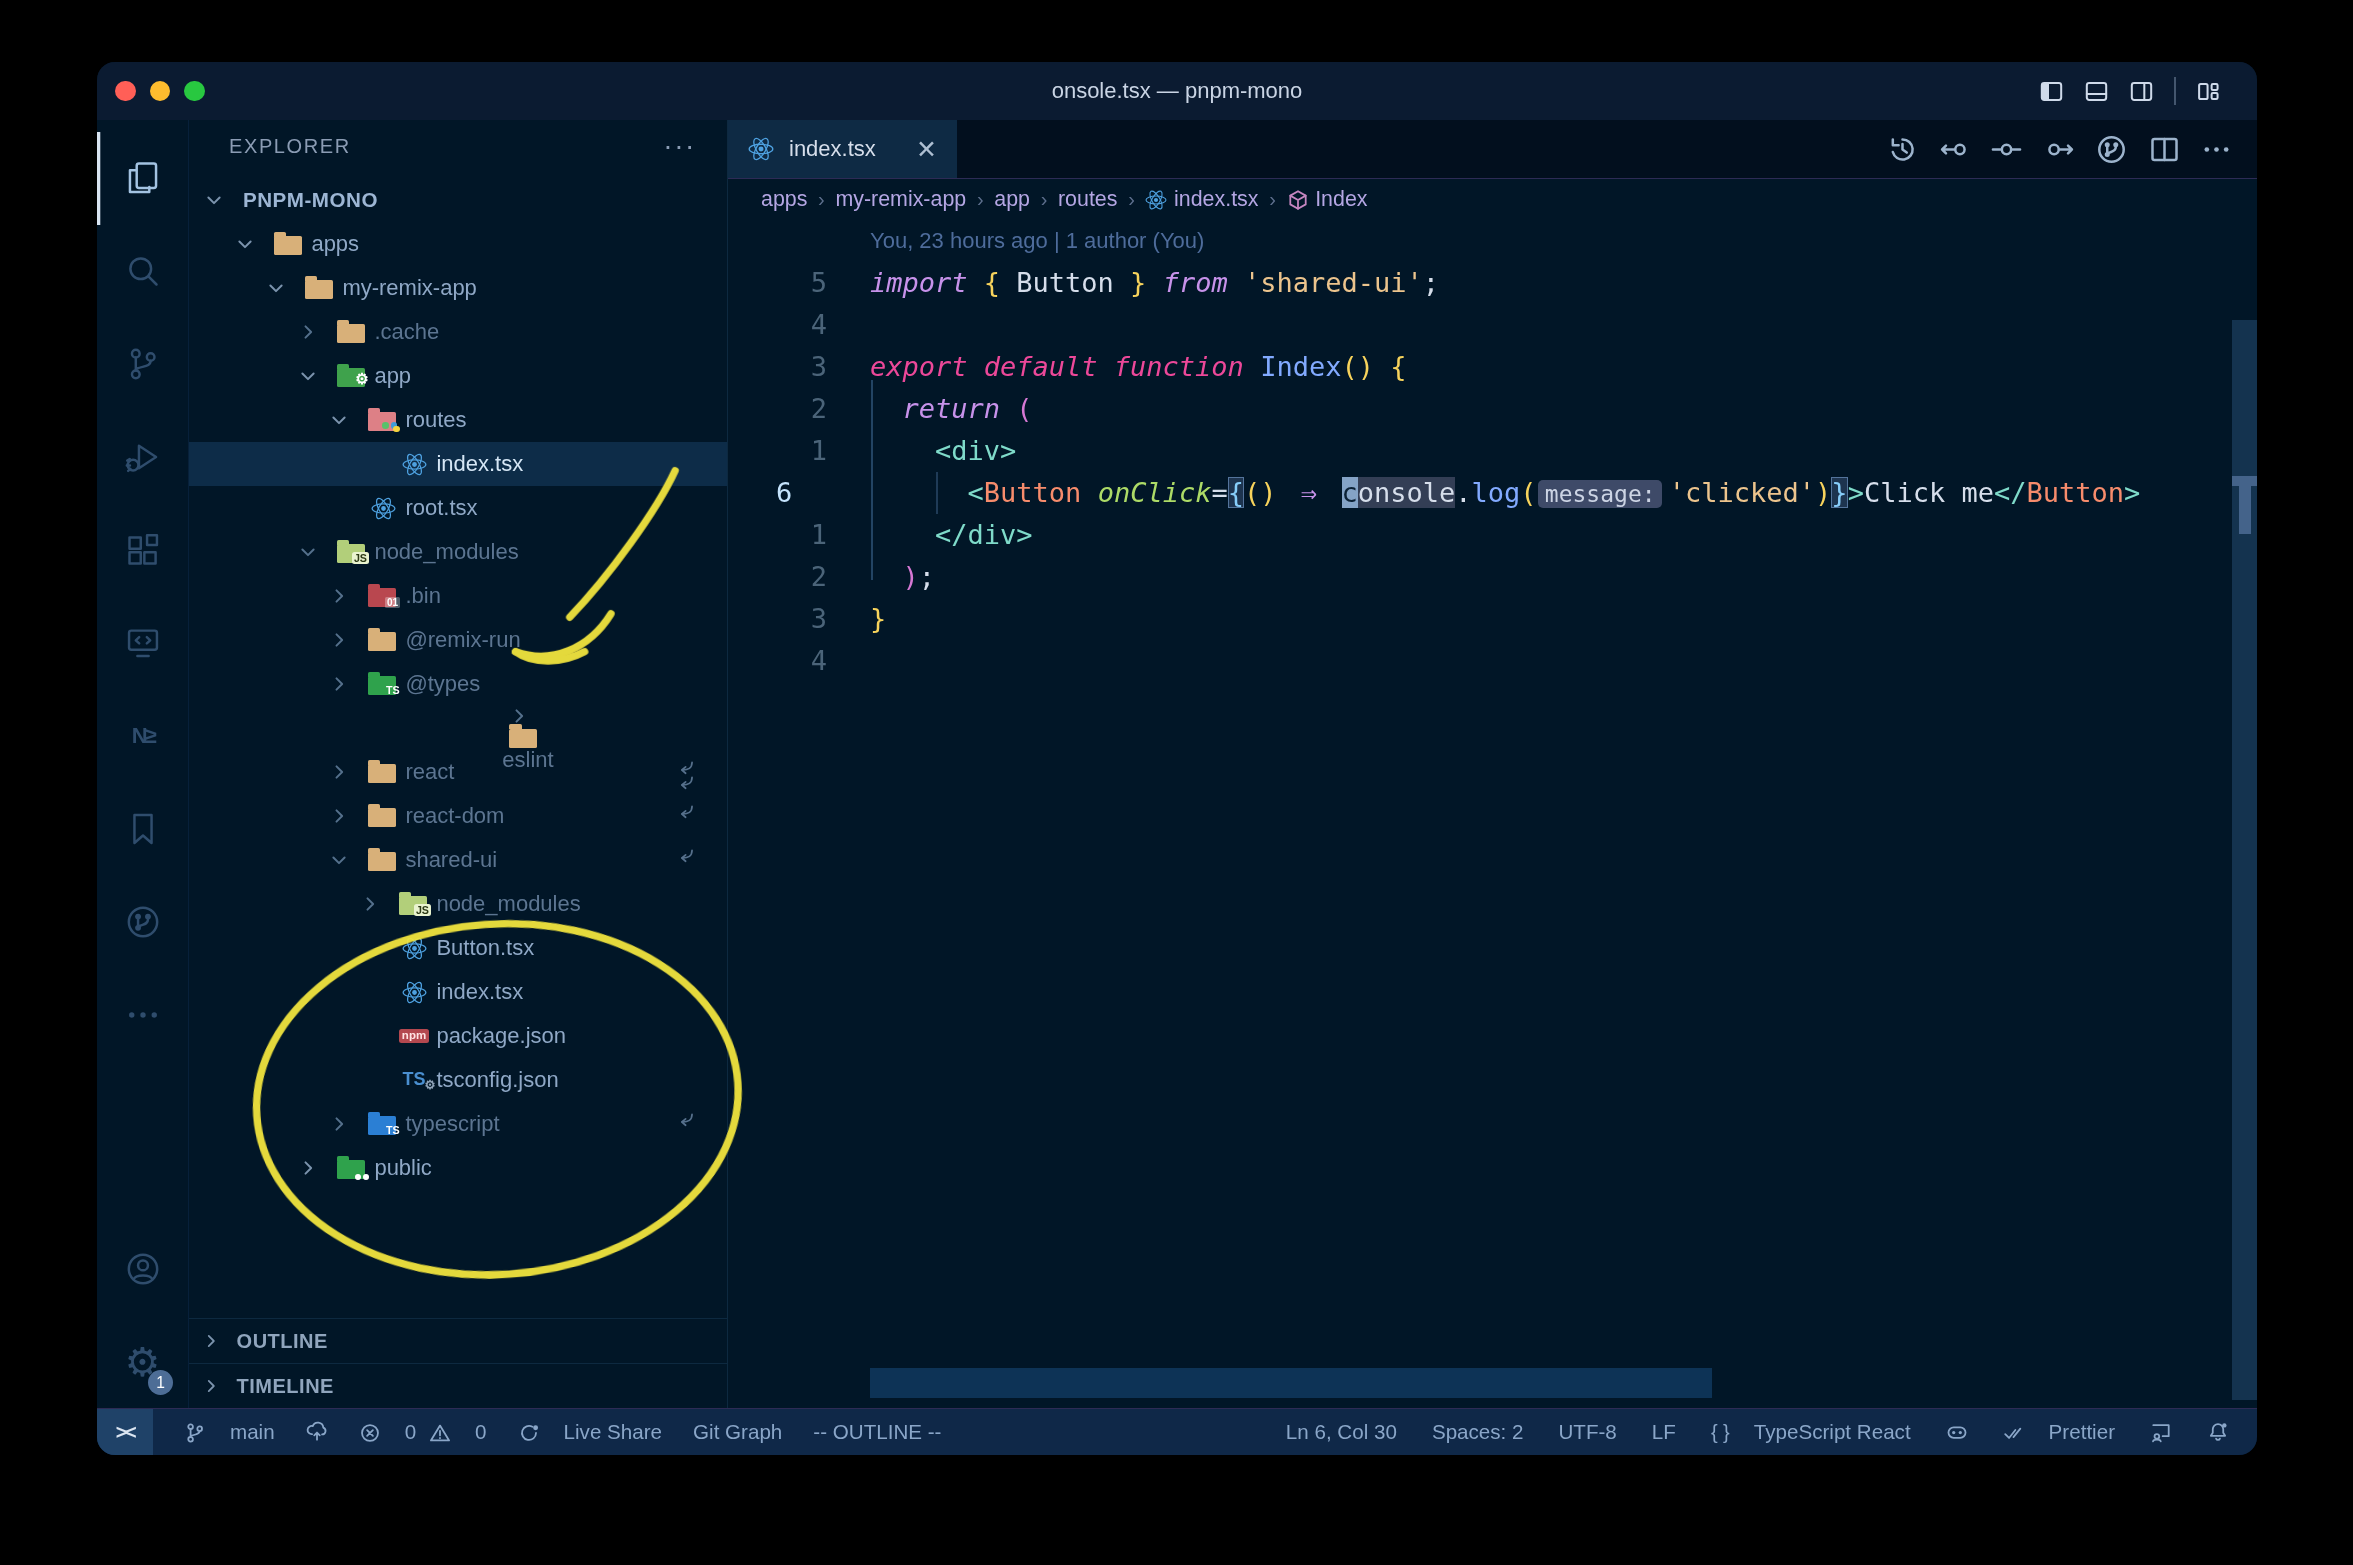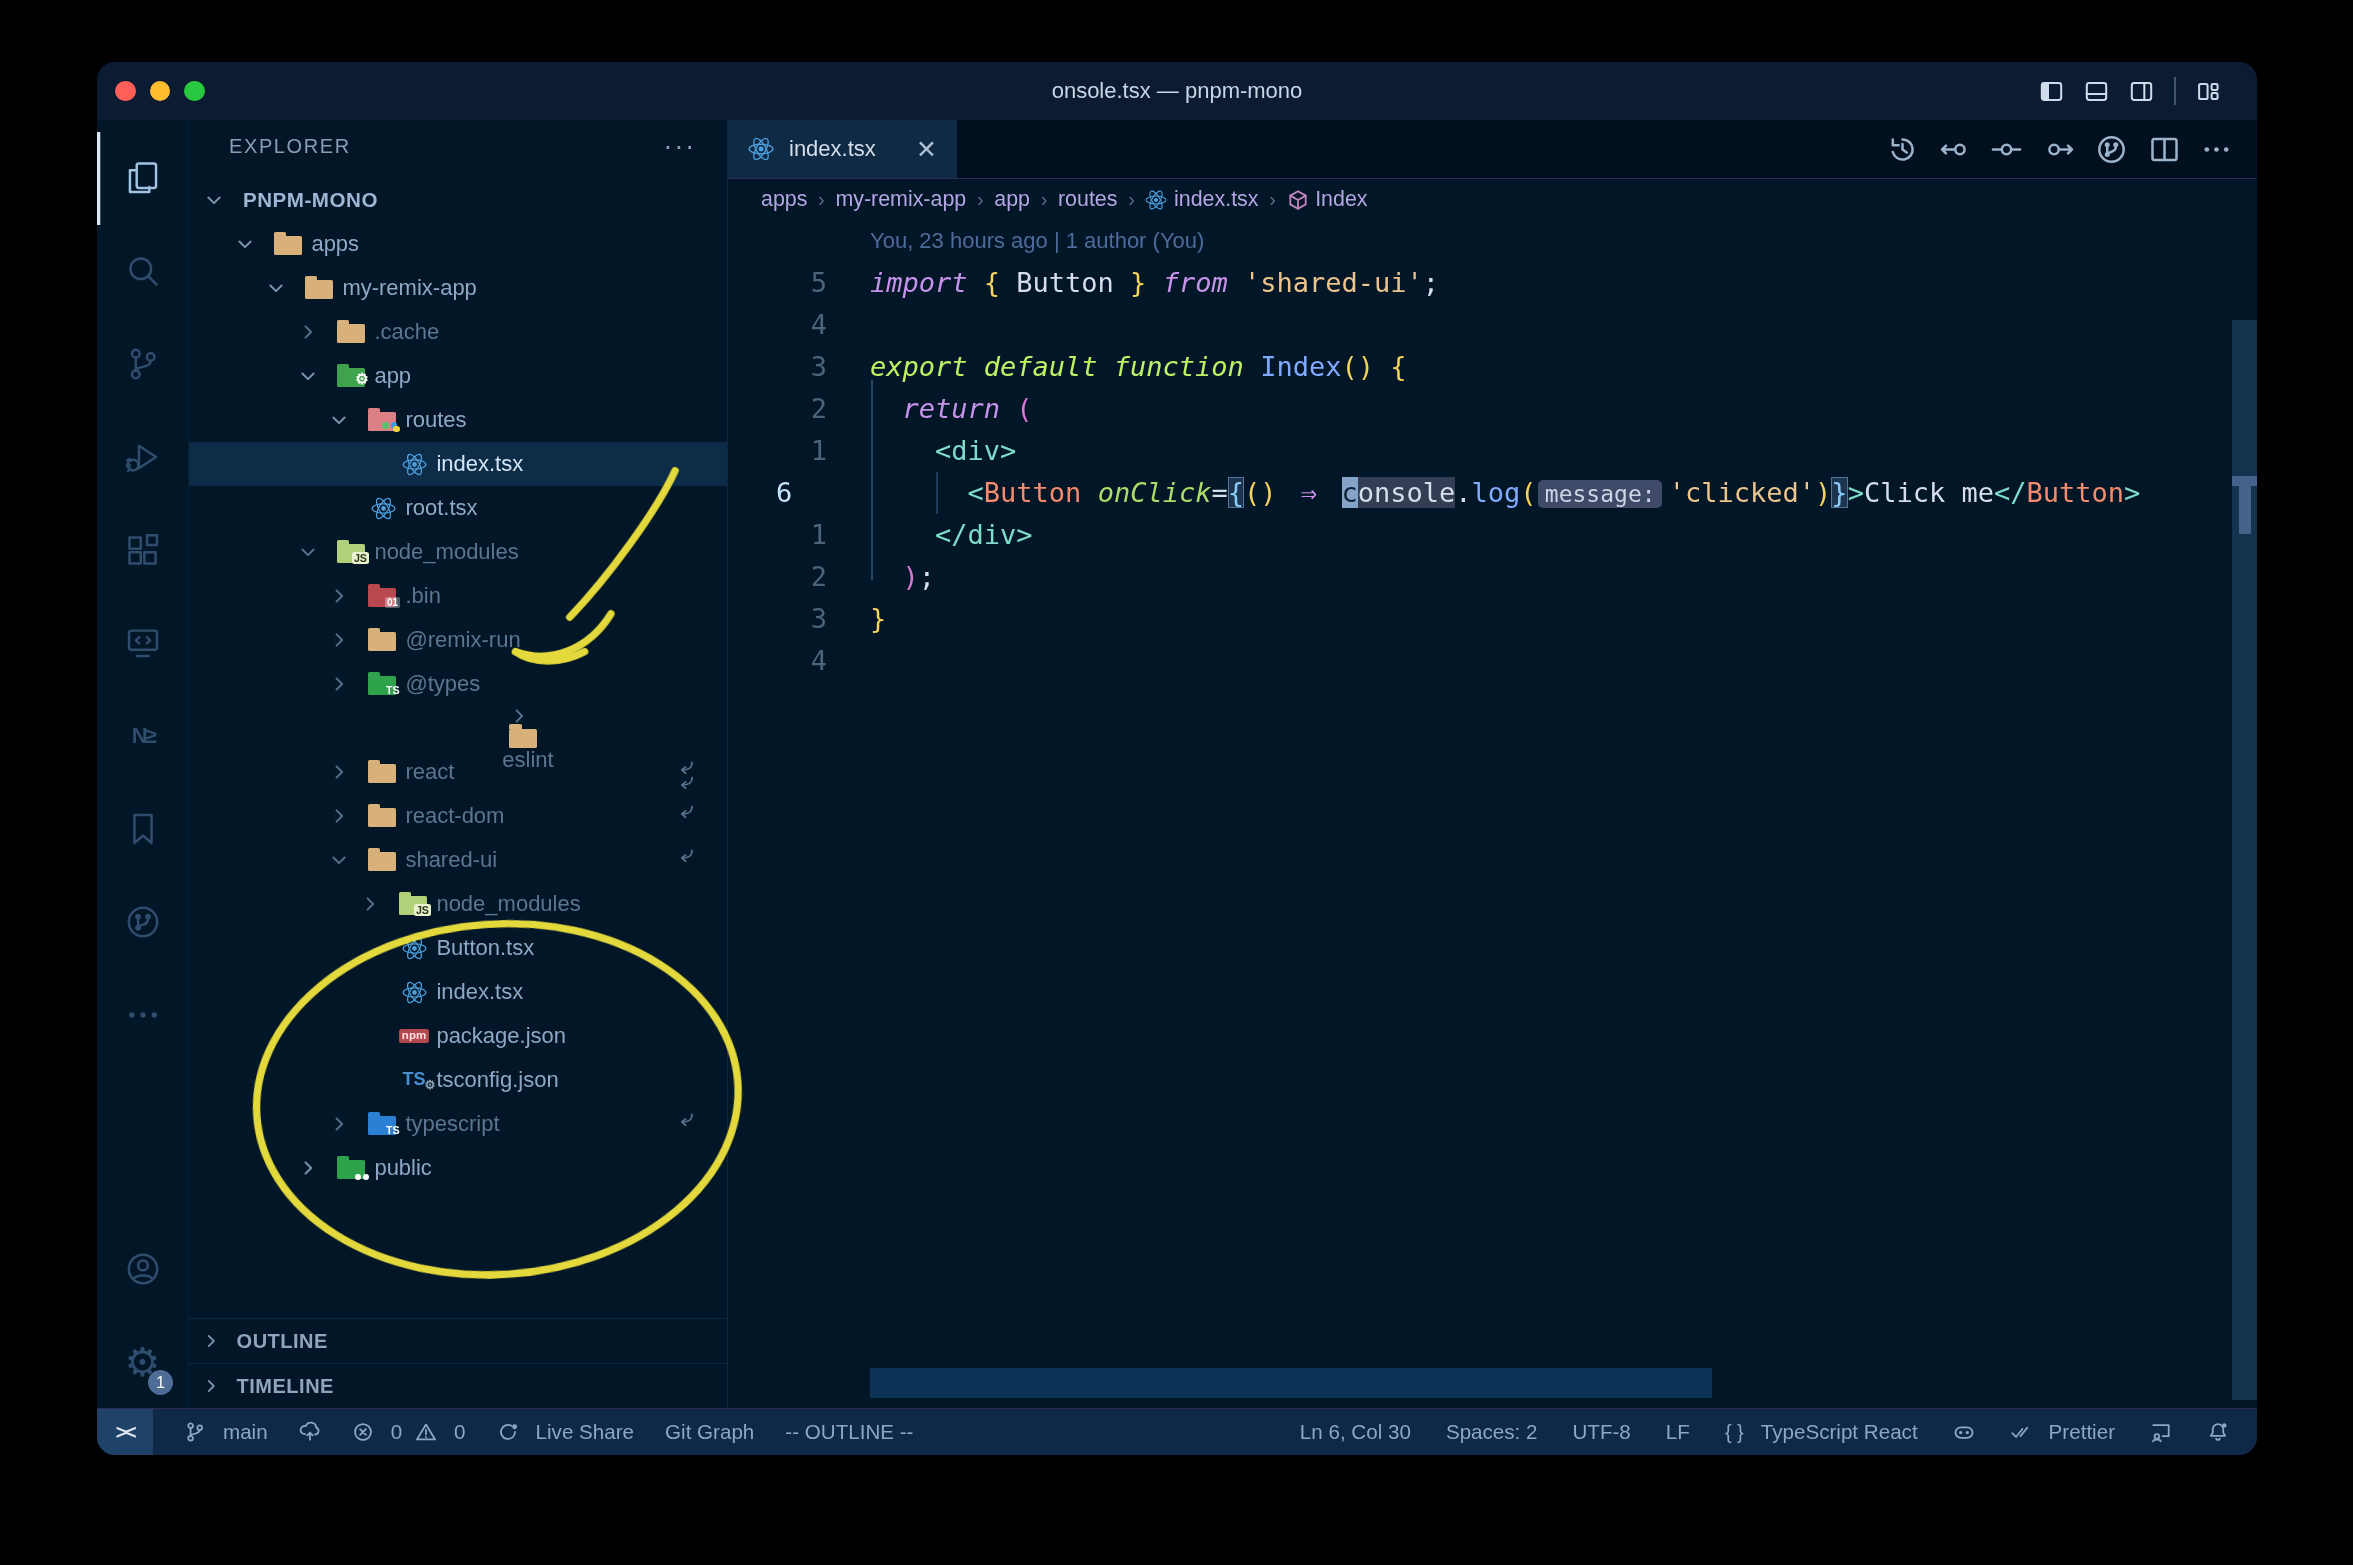--- a/index.html
+++ b/index.html
@@ -67,21 +67,21 @@
   .arrow2{display:inline-block;width:2ch;text-align:center;}
   .guide{position:absolute;width:1.6px;background:#1f3b57;}
   .hscroll{position:absolute;left:142px;bottom:10px;width:842px;height:30px;background:#0d3356;}
   .vscroll{position:absolute;right:0;top:100px;bottom:8.2px;width:25px;background:#14334f;}
   .vthumb-cap{position:absolute;left:0;top:156px;width:25px;height:10px;background:#44638a;}
   .vthumb-stem{position:absolute;left:6.6px;top:163px;width:12.3px;height:51px;background:#44638a;}
   
   .statusbar{height:46px;background:#0f2848;border-top:0.8px solid #2d2b55;display:flex;align-items:center;color:#8aa6c8;font-size:20.6px;flex:none;}
   .sb-left{display:flex;align-items:center;gap:31px;height:100%;}
   .remote{height:100%;background:#1f4268;color:#dce6f2;display:flex;align-items:center;justify-content:center;width:56px;font-weight:800;font-size:20px;letter-spacing:-2.5px;}
-  .sb-item{display:flex;gap:17px;align-items:center;white-space:nowrap;}
+  .sb-item{display:flex;gap:24px;align-items:flex-end;white-space:nowrap;}
   .sb-group{display:flex;gap:13px;align-items:center;}
   .sb-right{margin-left:auto;display:flex;gap:35px;padding-right:28px;align-items:center;}
   .annot{position:absolute;left:0;top:0;pointer-events:none;}
 </style>
 </head>
 <body>
 
 <div class="window">
 
   <div class="titlebar">
@@ -637,21 +637,21 @@
             <div class="crow">
               <span class="gut">5</span>
               <span class="ltext"><span class="i" style="color: rgb(199, 146, 234);">import </span><span style="color: rgb(247, 211, 92);">{ </span><span style="color: rgb(214, 222, 235);">Button </span><span style="color: rgb(247, 211, 92);">} </span><span class="i" style="color: rgb(199, 146, 234);">from </span><span style="color: rgb(236, 196, 141);">'shared-ui'</span><span style="color: rgb(214, 222, 235);">;</span></span>
             </div>
             <div class="crow">
               <span class="gut">4</span>
               <span class="ltext"></span>
             </div>
             <div class="crow">
               <span class="gut">3</span>
-              <span class="ltext"><span class="i" style="color: #bef264;">export default function </span><span style="color: rgb(130, 170, 255);">Index</span><span style="color: rgb(247, 211, 92);">()</span><span style="color: rgb(247, 211, 92);"> {</span></span>
+              <span class="ltext"><span class="i" style="color: #ec4899;">export default function </span><span style="color: rgb(130, 170, 255);">Index</span><span style="color: rgb(247, 211, 92);">()</span><span style="color: rgb(247, 211, 92);"> {</span></span>
             </div>
             <div class="crow">
               <span class="gut">2</span>
               <span class="ltext"><span>  </span><span class="i" style="color: rgb(199, 146, 234);">return </span><span style="color: rgb(214, 120, 212);">(</span></span>
             </div>
             <div class="crow">
               <span class="gut">1</span>
               <span class="ltext"><span>    </span><span style="color: rgb(127, 219, 202);">&lt;div&gt;</span></span>
             </div>
             <div class="crow">

